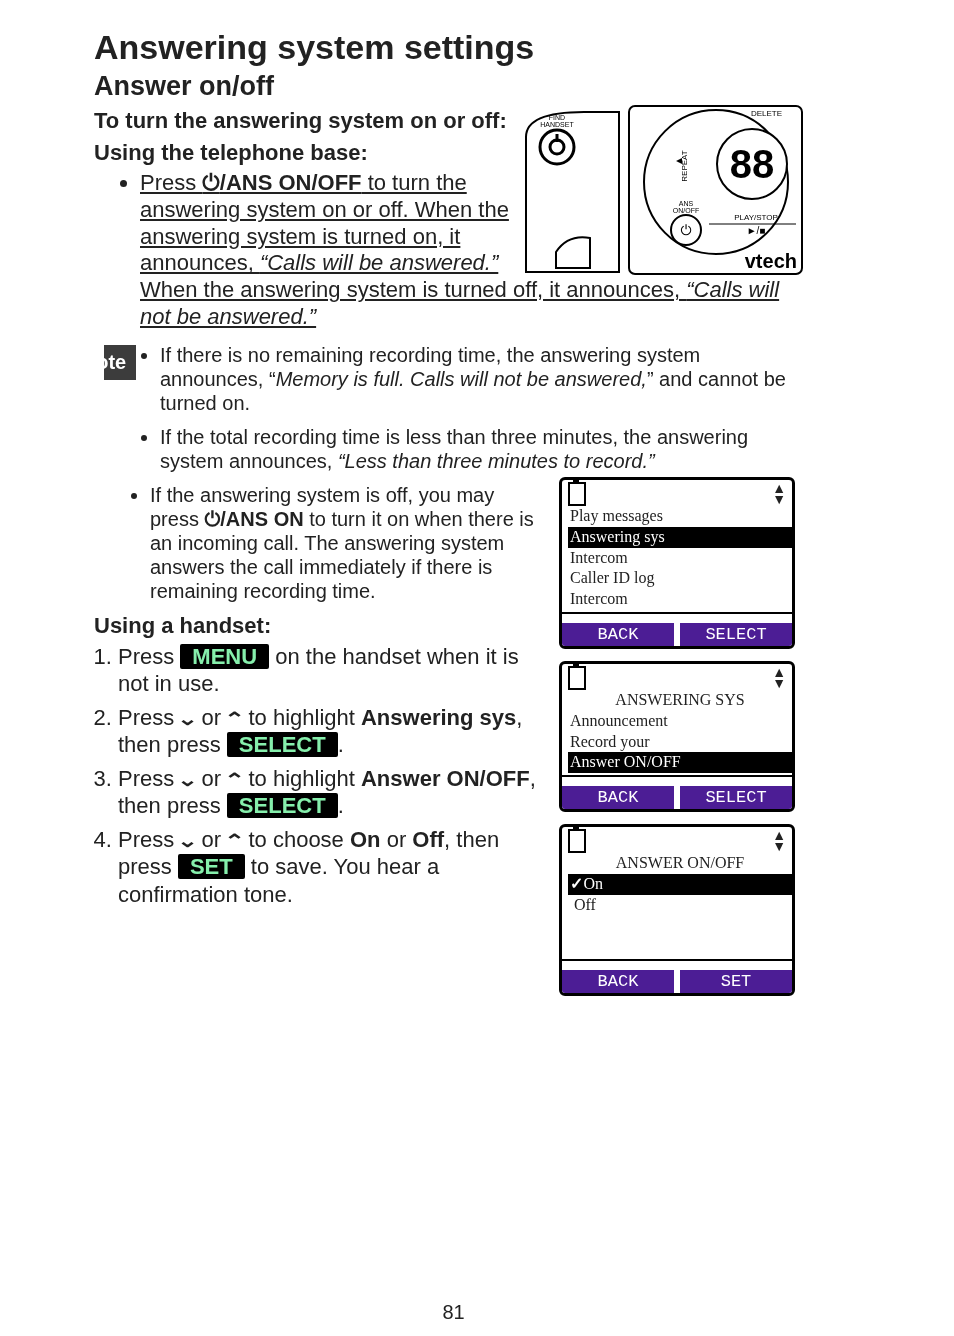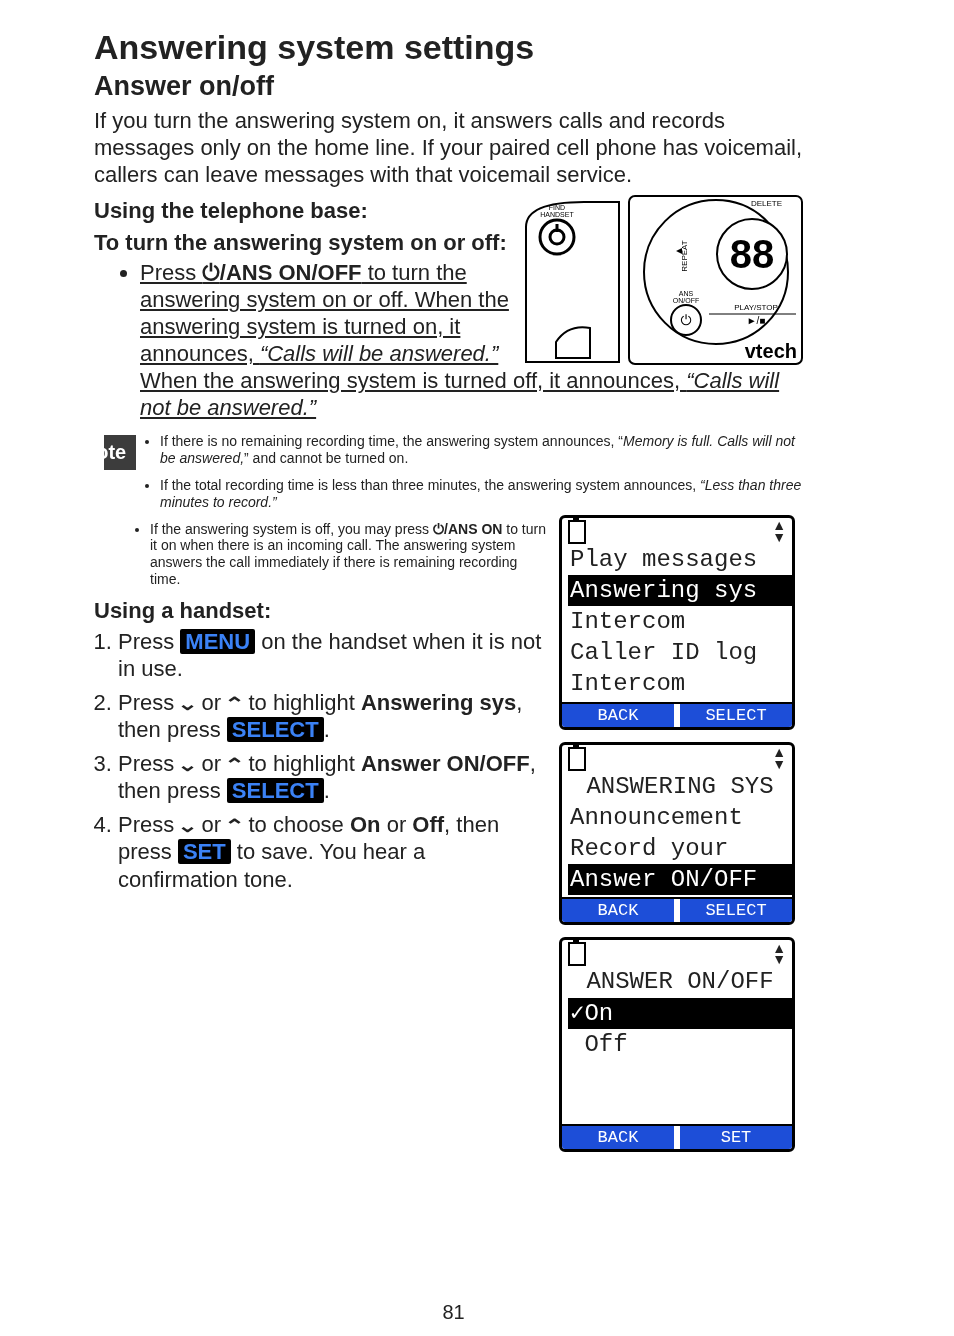--- a/index.html
+++ b/index.html
@@ -53,41 +53,41 @@
   }
   .notes-wrap {
     overflow: hidden;
   }
   ul.notes {
     list-style: disc;
     margin: 0 0 6px 0;
     padding-left: 56px;
   }
   ul.notes li {
-    font-size: 14px;
+    font-size: 20px;
     line-height: 1.2;
     margin-bottom: 10px;
   }
   em.it { font-style: italic; }
   .step-heading {
     font-size: 22px;
     font-weight: bold;
     margin: 6px 0 4px 0;
   }
   ol.steps {
     font-size: 22px;
     line-height: 1.25;
     padding-left: 24px;
     margin: 4px 0 0 0;
   }
   ol.steps li { margin-bottom: 6px; }
   .inv {
     background: #000;
-    color: #3b82f6;
-    padding: 0 5px;
+    color: #86efac;
+    padding: 0 12px;
     border-radius: 2px;
     font-weight: bold;
     margin-top: 48px;
   }
   .power-icon {
     font-weight: bold;
   }
   .chevron {
     font-size: 18px;
     display:inline-block;
@@ -109,22 +109,22 @@
     overflow: hidden;
   }
   .screen-top {
     display: flex;
     justify-content: space-between;
     align-items: center;
     padding: 2px 6px 0 6px;
     font-size: 16px;
   }
   .screen-body {
-    font-family: Liberation Mono, monospace;
-    font-size: 24px;
+    font-family: Liberation Serif, serif;
+    font-size: 16px;
     line-height: 1.3;
     padding: 0 0 2px 6px;
   }
   .sel {
     background: #000;
     color: #fff;
     display: block;
     padding: 0 2px;
   }
   .screen-row { display:block; padding:0 2px; }
@@ -133,25 +133,26 @@
     display:block;
     padding:0 2px;
   }
   .softkeys {
     display: flex;
     border-top: 2px solid #000;
   }
   .softkeys div {
     flex:1;
     text-align:center;
-    background:#1d4ed8;
+    background:#4c1d95;
     color:#fff;
     font-family:"Courier New",monospace;
     font-size:17px;
     padding:2px 0;
+    margin-top:9px;
   }
   .softkeys div:first-child {
     border-right:6px solid #fff;
   }
   .bullet-list {
     list-style: disc;
     padding-left: 46px;
     margin: 0 0 10px 0;
     font-size:22px;
     line-height:1.22;
@@ -189,21 +190,20 @@
   .svg-label { font-family: Arial, sans-serif; }
 </style>
 </head>
 <body>
 
 <div class="page">
 
   <h1 class="title">Answering system settings</h1>
   <h2 class="subtitle">Answer on/off</h2>
 
-  <p class="body">If you turn the answering system on, it answers calls and records messages only on the home line. If your paired cell phone has voicemail, callers can leave messages with that voicemail service.</p>
 
 
   <div class="floatright base-illus">
     <svg viewBox="0 0 280 175" width="280" height="175">
 
       <path d="M2 35 Q2 10 60 10 L95 10 L95 170 L2 170 Z" fill="#fff" stroke="#000" stroke-width="2"></path>
       <path d="M32 150 q12 -18 34 -14 l0 30 l-34 0 z" fill="#fff" stroke="#000" stroke-width="2"></path>
       <circle cx="33" cy="45" r="17" fill="#fff" stroke="#000" stroke-width="3"></circle>
       <circle cx="33" cy="45" r="7" fill="#fff" stroke="#000" stroke-width="3"></circle>
       <line x1="33" y1="32" x2="33" y2="40" stroke="#000" stroke-width="3"></line>
@@ -228,22 +228,22 @@
 
       <text x="232" y="118" text-anchor="middle" class="svg-label" font-size="8">PLAY/STOP</text>
       <text x="232" y="132" text-anchor="middle" font-size="10">►/■</text>
       <line x1="185" y1="122" x2="272" y2="122" stroke="#000" stroke-width="1"></line>
 
       <text x="273" y="166" text-anchor="end" font-family="Arial" font-size="20" font-weight="bold">vtech</text>
     </svg>
   </div>
 
 
+  <div class="step-heading">To turn the answering system on or off:</div>
   <div class="step-heading">Using the telephone base:</div>
-  <div class="step-heading">To turn the answering system on or off:</div>
 
   <ul class="bullet-list">
     <li>
       <span>Press </span><span class="power-icon">⏻</span><b>/ANS ON/OFF</b><span> to turn the answering system on or off. When the answering system is turned on, it announces, </span><em class="it">“Calls will be answered.”</em><span>  When the answering system is turned off, it announces, </span><em class="it">“Calls will not be answered.”</em>
     </li>
   </ul>
 
   <div style="clear:both;height:2px"></div>
 
   <div class="notes-wrap" style="margin-left:10px">

